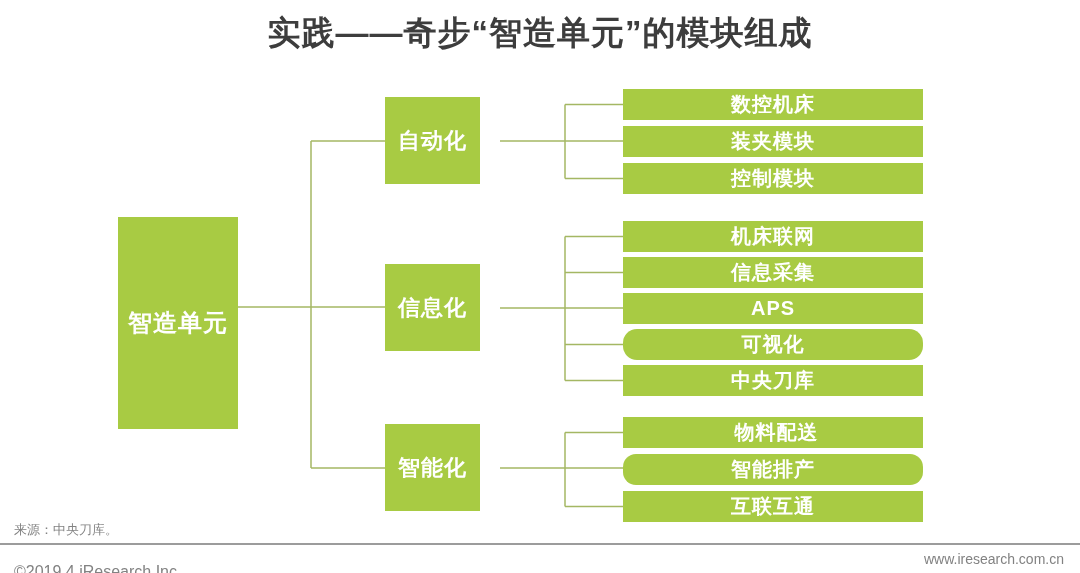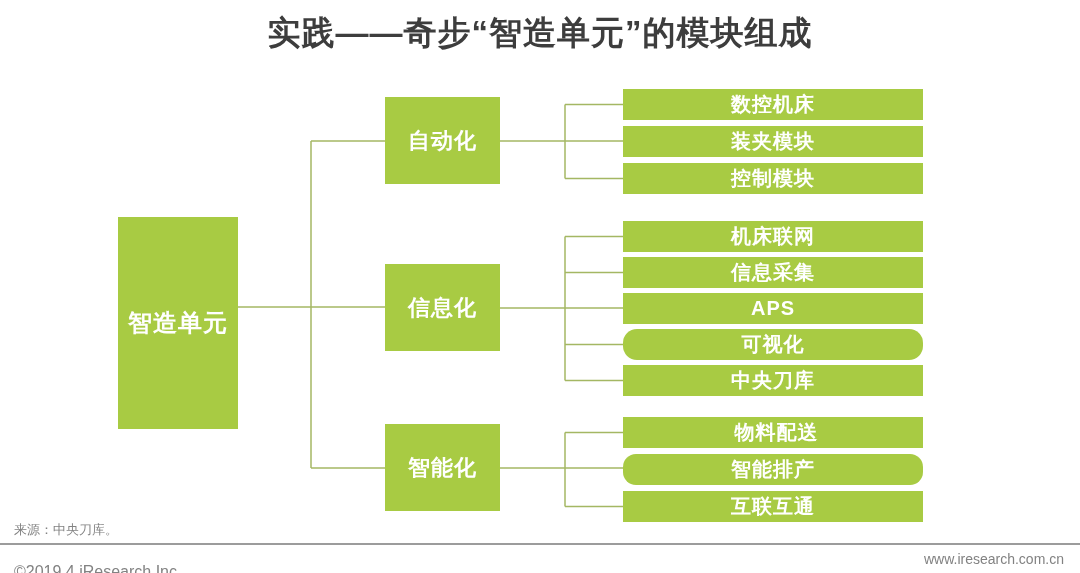--- a/index.html
+++ b/index.html
@@ -48,21 +48,21 @@
     text-align: center;
   }
   .root-node {
     left: 118px; top: 217px;
     width: 120px; height: 212px;
     font-size: 24px;
     letter-spacing: 1px;
   }
   .branch-node {
     left: 385px;
-    width: 115px; height: 87px;
+    width: 95px; height: 87px;
     font-size: 22px;
     letter-spacing: 1px;
   }
   .branch-1 { top: 97px; }
   .branch-2 { top: 264px; }
   .branch-3 { top: 424px; }
   .leaf-node {
     left: 623px;
     width: 300px; height: 31px;
     font-size: 20px;

